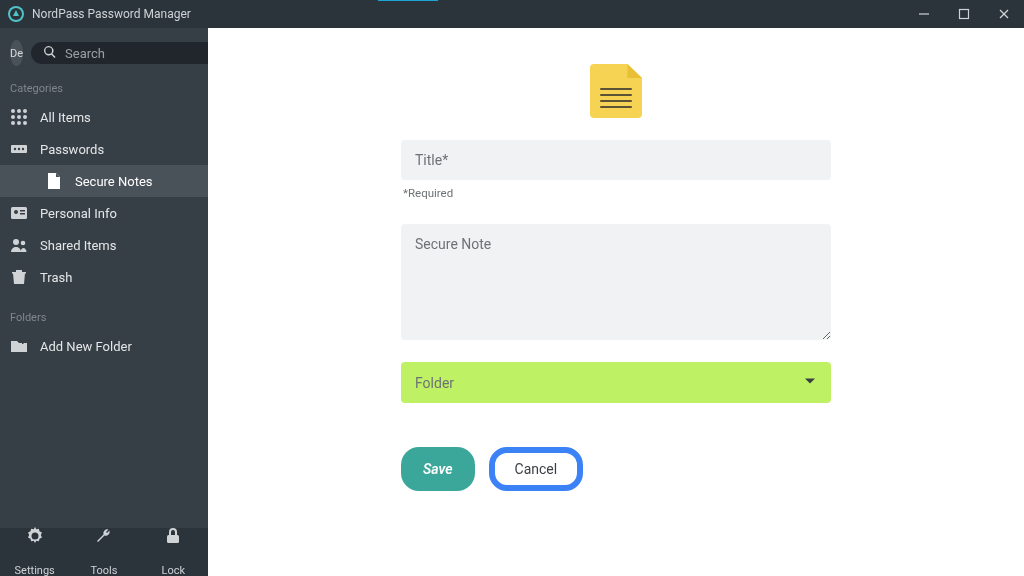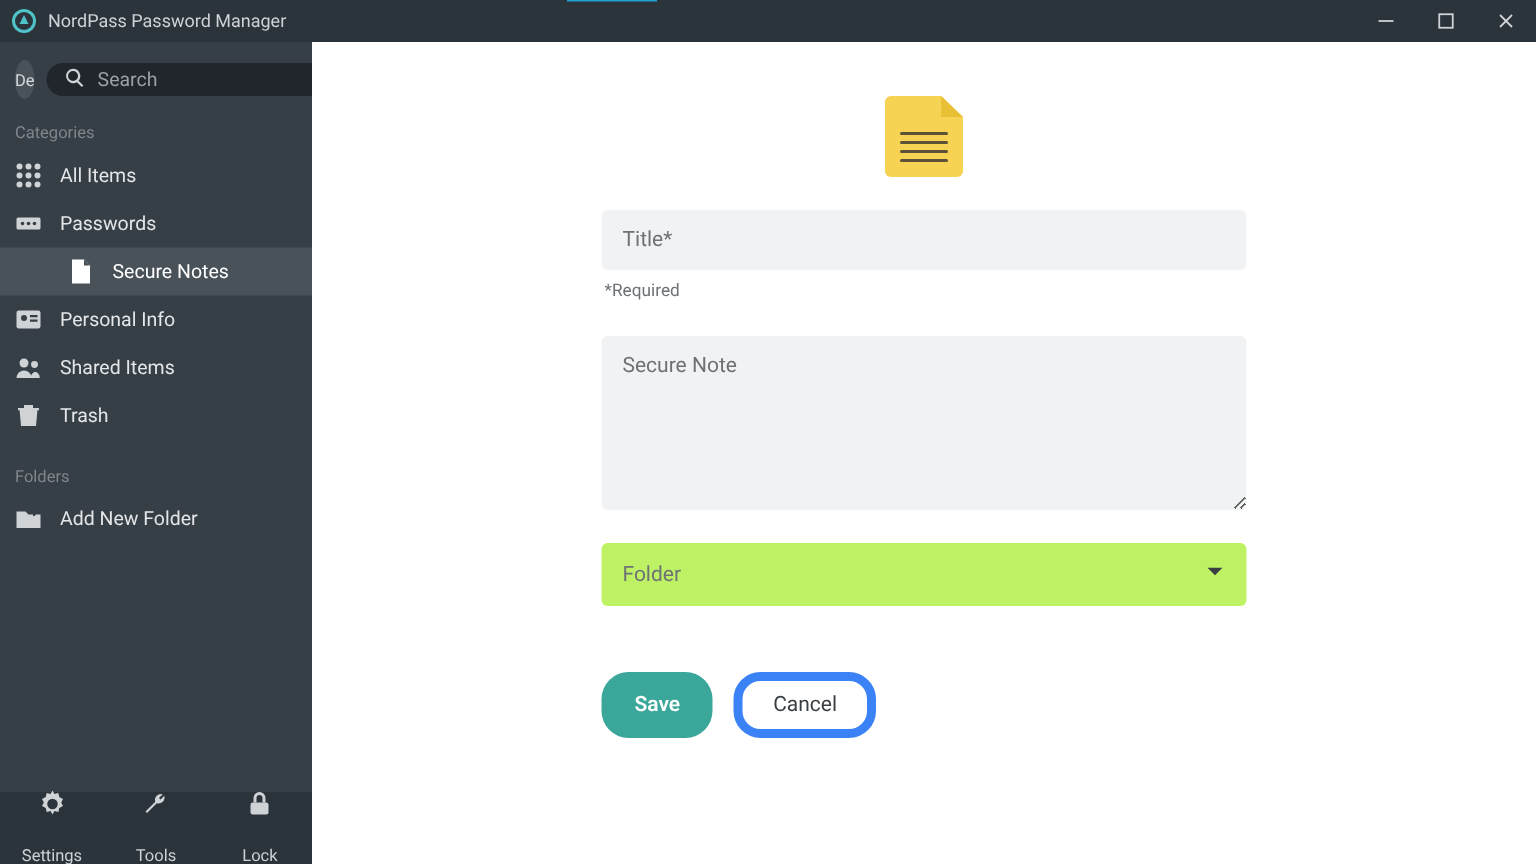--- a/index.html
+++ b/index.html
@@ -134,21 +134,21 @@
     width: 100%; background: #bef264; border-radius: 4px;
     padding: 12px 14px; font-size: 14px; color: #6d7276;
     display: flex; align-items: center; justify-content: space-between;
     margin-top: 18px; cursor: pointer;
   }
   .select svg { width: 14px; height: 14px; fill: #3a3f44; }
 
   .actions { display: flex; gap: 14px; margin-top: 44px; }
   .btn-primary {
     background: #3aa79a; color: #fff; border: none; border-radius: 18px;
-    padding: 8px 22px; font-size: 14px; font-weight: 600; cursor: pointer;
+    padding: 8px 22px; font-size: 14px; font-weight: 600; cursor: pointer; font-style: italic;
   }
   .btn-secondary {
     background: #fff; color: #3a3f44; border: 6px solid #3b82f6; border-radius: 18px;
     padding: 8px 20px; font-size: 14px; cursor: pointer;
   }
 </style>
 </head>
 <body>
 
 <div class="titlebar">

